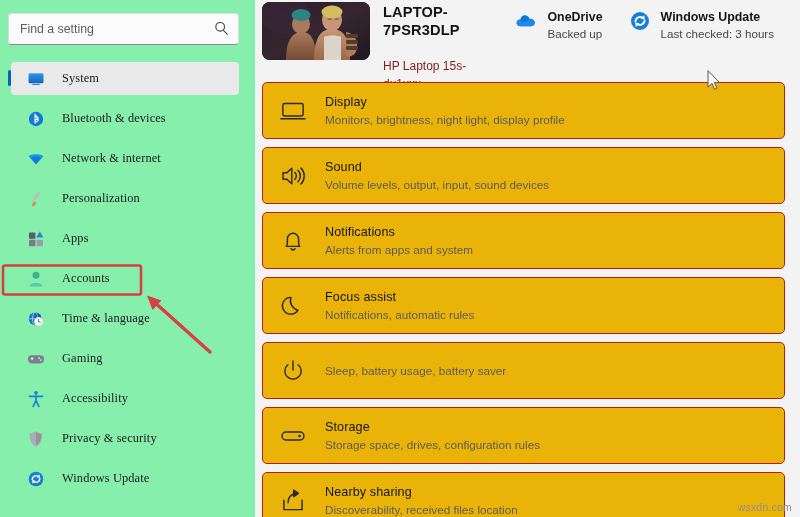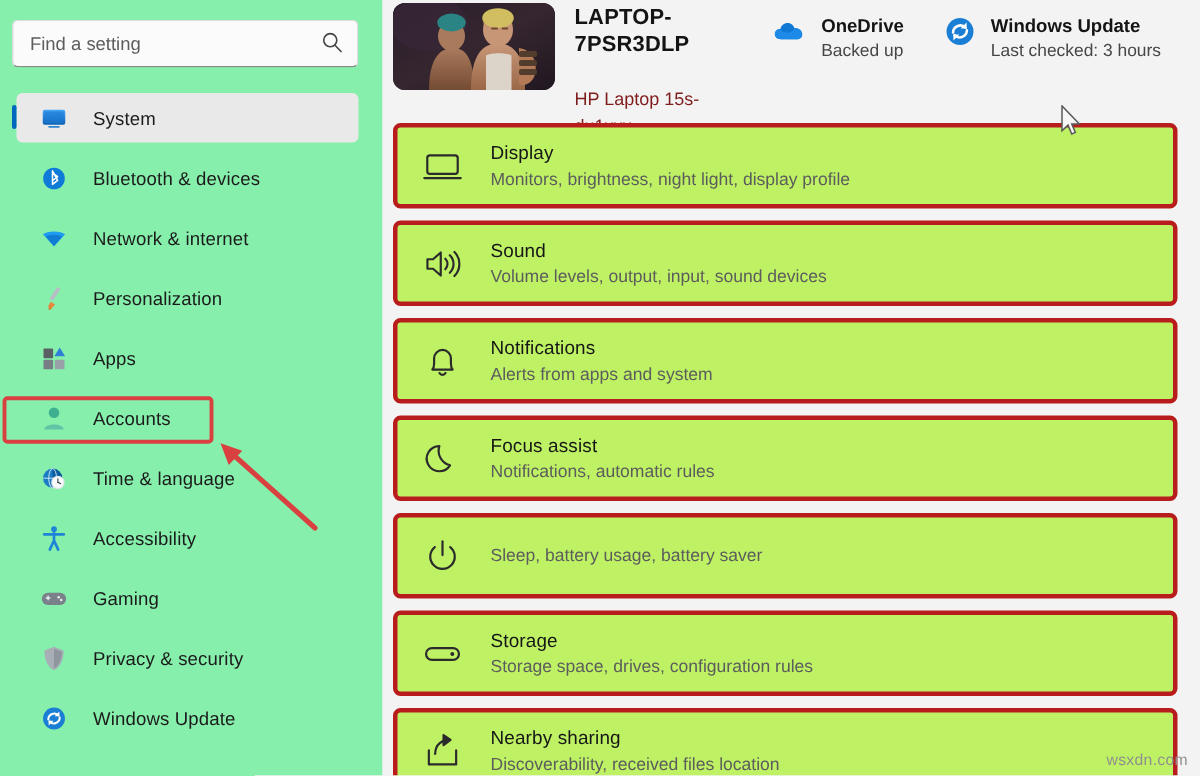--- a/index.html
+++ b/index.html
@@ -67,20 +67,21 @@
 
   .nav-item {
     position: relative;
     display: flex;
     align-items: center;
     height: 33px;
     margin: 0 11px 0 6px;
     padding-left: 16px;
     border-radius: 4px;
     cursor: default;
+    font-family: Liberation Serif, serif;
   }
   .nav-item + .nav-item { margin-top: 7px; text-align: center; }
 
   .nav-item.selected {
     background: #e9e9e9;
   }
   .nav-item.selected::before {
     content: "";
     position: absolute;
     left: -3px;
@@ -200,22 +201,22 @@
   }
 
   
   .cards {
     padding: 10px 0 0 7px;
   }
   .card {
     position: relative;
     width: 523px;
     height: 57px;
-    background: #bef264;
-    border: 3px solid #b91c1c;
+    background: #eab308;
+    border: 1px solid #b91c1c;
     border-radius: 5px;
     display: flex;
     align-items: center;
     margin-bottom: 8px;
     padding-left: 16px;
     cursor: default;
   }
   .card-icon {
     width: 28px;
     height: 28px;
@@ -373,39 +374,39 @@
             <line x1="11.6" y1="11.6" x2="11.6" y2="9.3" stroke="#4a4f56" stroke-width="0.8" stroke-linecap="round"></line>
             <line x1="11.6" y1="11.6" x2="13.4" y2="12.4" stroke="#4a4f56" stroke-width="0.8" stroke-linecap="round"></line>
           </svg>
         </span>
         <span class="nav-label">Time &amp; language</span>
       </div>
 
       <div class="nav-item">
         <span class="nav-icon">
           <svg viewBox="0 0 18 18">
-            <circle cx="9" cy="2.8" r="1.9" fill="#1d84d8"></circle>
-            <path d="M2.5 6.3 L15.5 6.3" stroke="#1d84d8" stroke-width="1.8" stroke-linecap="round"></path>
-            <path d="M9 5.6 L9 10.4 M9 10.4 L6.2 16.4 M9 10.4 L11.8 16.4" stroke="#1d84d8" stroke-width="1.8" stroke-linecap="round" fill="none"></path>
-          </svg>
-        </span>
-        <span class="nav-label">Accessibility</span>
-      </div>
-
-      <div class="nav-item">
-        <span class="nav-icon">
-          <svg viewBox="0 0 18 18">
             <rect x="0.9" y="5.2" width="16.2" height="8.2" rx="4.1" fill="#7a818a"></rect>
             <rect x="3.4" y="8.2" width="3.3" height="0.95" rx="0.45" fill="#e9ebee"></rect>
             <rect x="4.6" y="7" width="0.95" height="3.3" rx="0.45" fill="#e9ebee"></rect>
             <circle cx="12.1" cy="8.2" r="0.85" fill="#e9ebee"></circle>
             <circle cx="13.8" cy="10" r="0.85" fill="#e9ebee"></circle>
           </svg>
         </span>
         <span class="nav-label">Gaming</span>
+      </div>
+
+      <div class="nav-item">
+        <span class="nav-icon">
+          <svg viewBox="0 0 18 18">
+            <circle cx="9" cy="2.8" r="1.9" fill="#1d84d8"></circle>
+            <path d="M2.5 6.3 L15.5 6.3" stroke="#1d84d8" stroke-width="1.8" stroke-linecap="round"></path>
+            <path d="M9 5.6 L9 10.4 M9 10.4 L6.2 16.4 M9 10.4 L11.8 16.4" stroke="#1d84d8" stroke-width="1.8" stroke-linecap="round" fill="none"></path>
+          </svg>
+        </span>
+        <span class="nav-label">Accessibility</span>
       </div>
 
       <div class="nav-item">
         <span class="nav-icon">
           <svg viewBox="0 0 18 18">
             <path d="M9 1.2 L15.4 3.7 C15.4 10.6 12.8 15.1 9 16.8 C5.2 15.1 2.6 10.6 2.6 3.7 Z" fill="#a8aeb6"></path>
             <path d="M9 2.5 L14.2 4.5 C14.2 10.3 12 14.1 9 15.6 Z" fill="#8e959d"></path>
           </svg>
         </span>
         <span class="nav-label">Privacy &amp; security</span>

